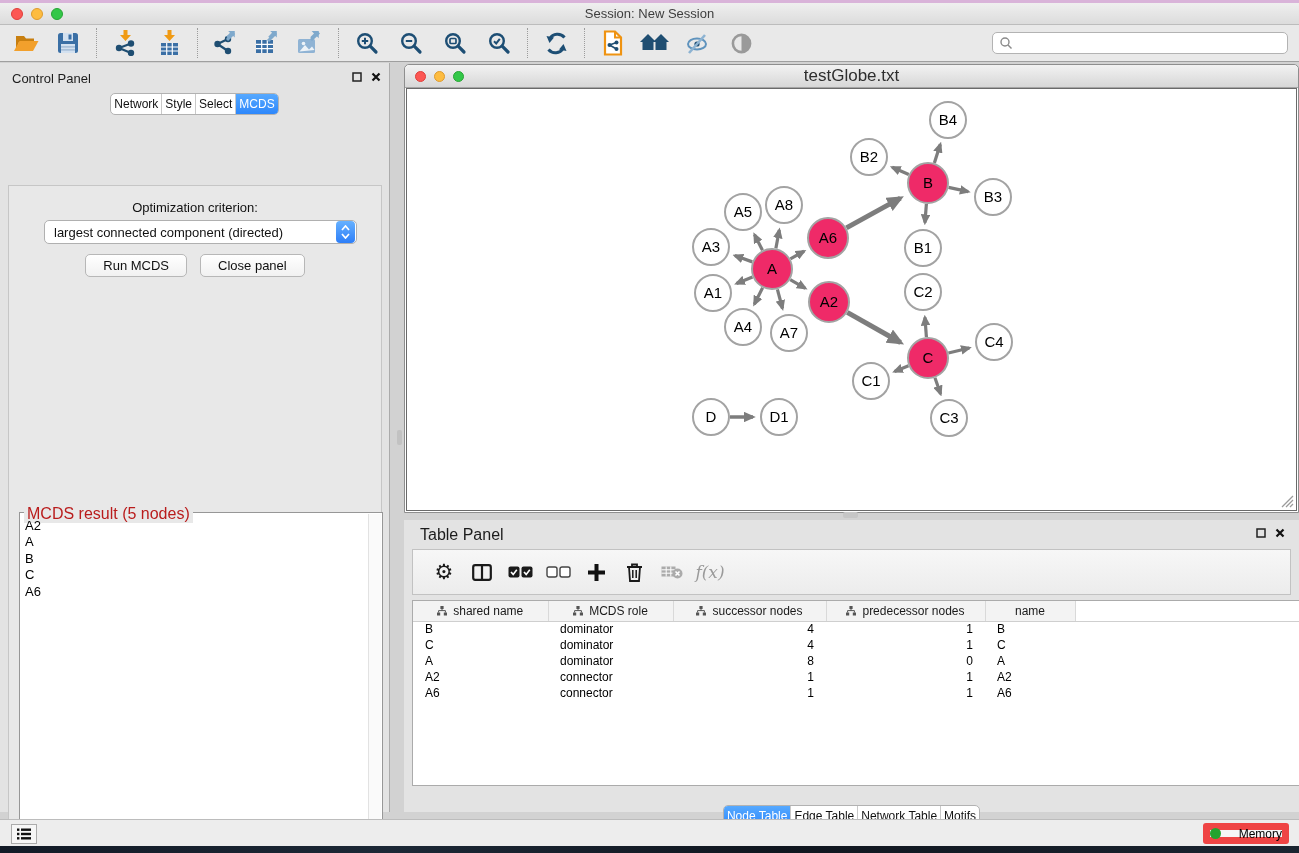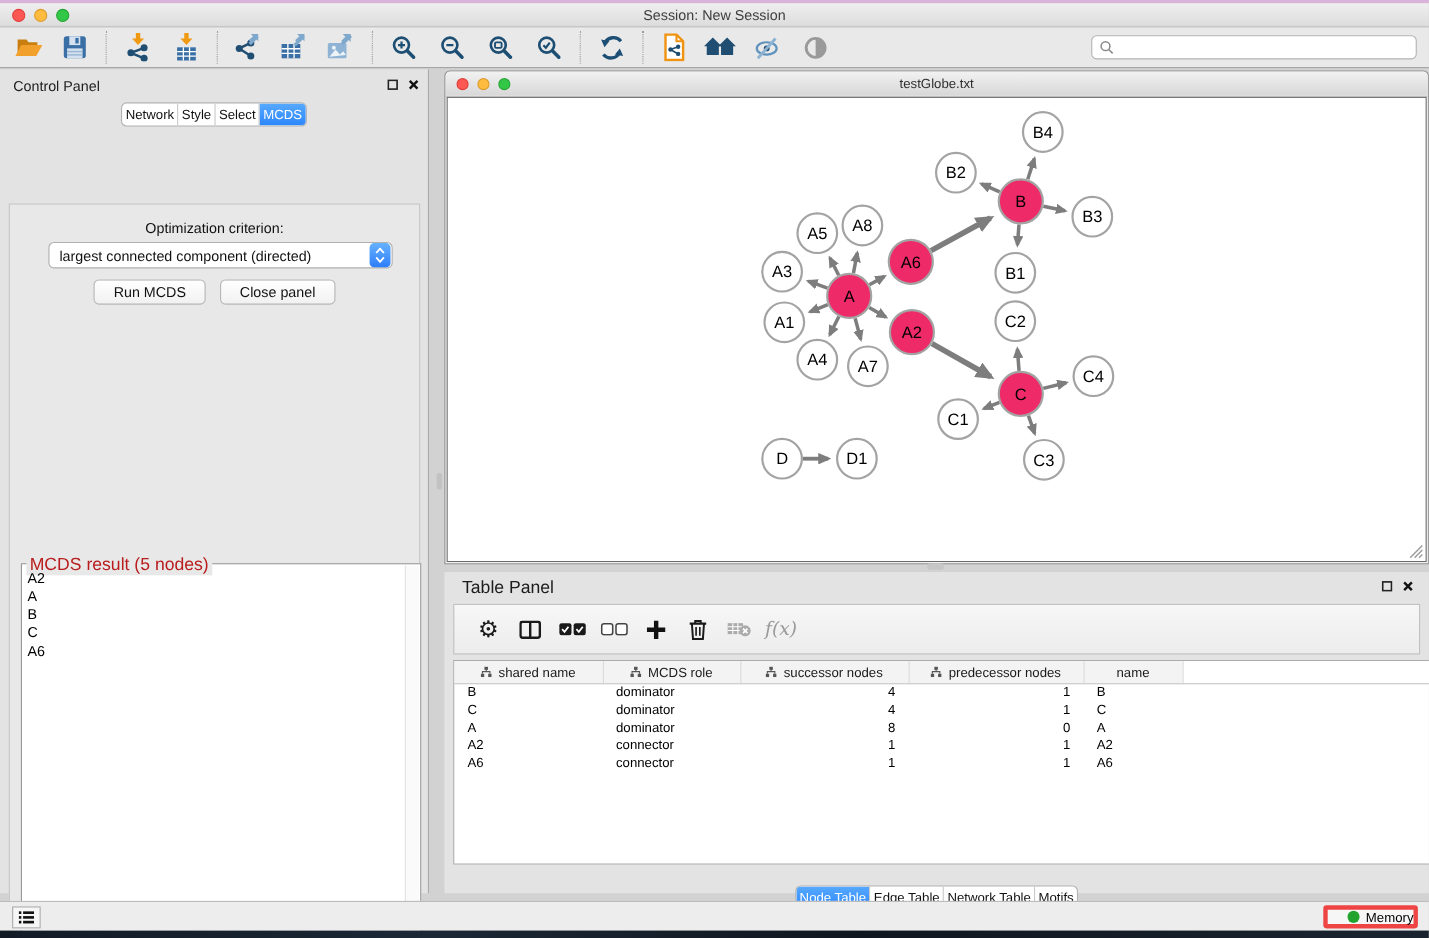--- a/index.html
+++ b/index.html
@@ -56,21 +56,21 @@
   .result-list div { line-height:16.4px; }
   .result-scroll { position:absolute; top:1px; bottom:1px; right:1px; width:13px; background:#fafafa;
                    border-left:1px solid #e2e2e2; }
 
   
   .net-frame { position:absolute; left:404px; top:64px; width:895px; height:449px;
                border:1px solid #8e8e8e; border-radius:5px 5px 0 0; background:#fff; }
   .net-titlebar { height:23px; background:linear-gradient(#f2f2f2,#d7d7d7); border-bottom:1px solid #a5a5a5;
                   border-radius:5px 5px 0 0; position:relative; display:flex; align-items:center; }
   .tl.sm { width:11px; height:11px; }
-  .net-title { position:absolute; left:0; right:0; text-align:center; font-size:12px; color:#2e2e2e; }
+  .net-title { position:absolute; left:0; right:0; text-align:center; font-size:17px; color:#2e2e2e; }
   .net-content { position:absolute; left:1px; top:23px; right:1px; bottom:1px; background:#fff;
                  border:1px solid #6a6a6a; overflow:hidden; }
   .grip { position:absolute; right:2px; bottom:2px; }
 
   
   .v-handle { position:absolute; left:397px; top:430px; width:5px; height:15px; background:#c2c2c2; border-radius:2px; }
   .h-handle { position:absolute; left:843px; top:512px; width:15px; height:6px; background:#c6c6c6; border-radius:2px; }
 
   
   .table-panel { position:absolute; left:404px; top:520px; width:895px; height:292px; background:#e3e3e3; }
@@ -92,22 +92,22 @@
   td { font-size:12px; color:#000; height:16px; padding:0 12px; white-space:nowrap; overflow:hidden; }
   td.r { text-align:right; }
   .tp-tabs-row { position:absolute; left:0; top:269px; width:100%; text-align:center;margin-top:16px; }
 
   
   .statusbar { position:absolute; left:0; top:819px; width:1299px; height:27px; background:#ededed;
                border-top:1px solid #bcbcbc; }
   .list-btn { position:absolute; left:11px; top:4px; width:26px; height:20px; background:#f6f6f6;
               border:1px solid #ababab; display:flex; align-items:center; justify-content:center; }
   .mem-btn { position:absolute; right:10px; top:3px; width:86px; height:21px; background:#f6f6f6;
-             border:4px solid #ef4444; border-radius:3px; display:flex; align-items:center;
-             justify-content:flex-end; gap:6px; font-size:12px; color:#000; }
+             border:7px solid #ef4444; border-radius:3px; display:flex; align-items:center;
+             justify-content:space-between; gap:6px; font-size:12px; color:#000; }
   .mem-dot { width:11px; height:11px; border-radius:50%; background:#22a32e; }
   .desktop-strip { position:absolute; left:0; top:846px; width:1299px; height:7px;
                    background:linear-gradient(90deg,#121a26,#1c2836 30%,#10161f 60%,#1a2430); }
 
   svg { display:block; }
 </style>
 </head>
 <body>
 
 <div class="top-strip"></div>

